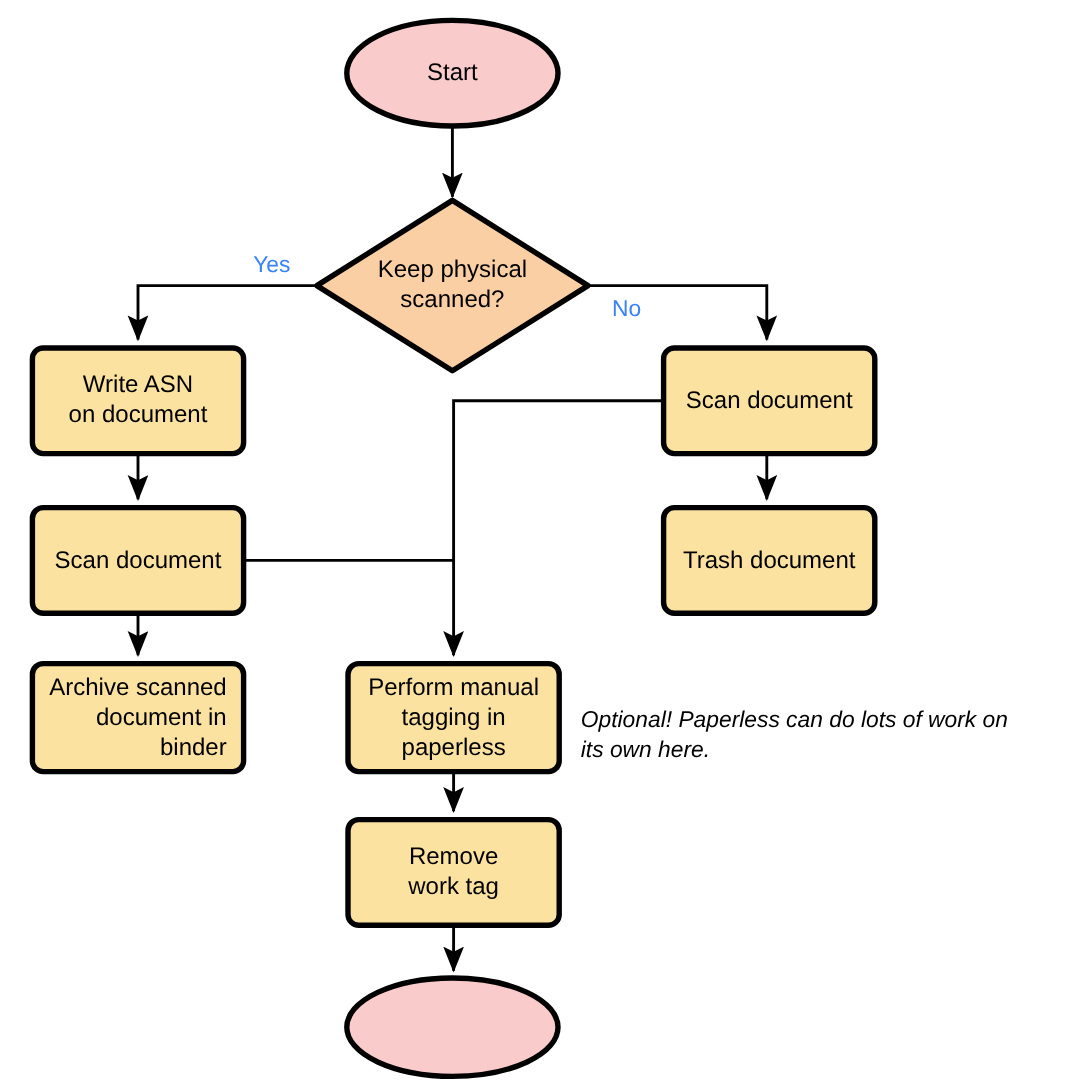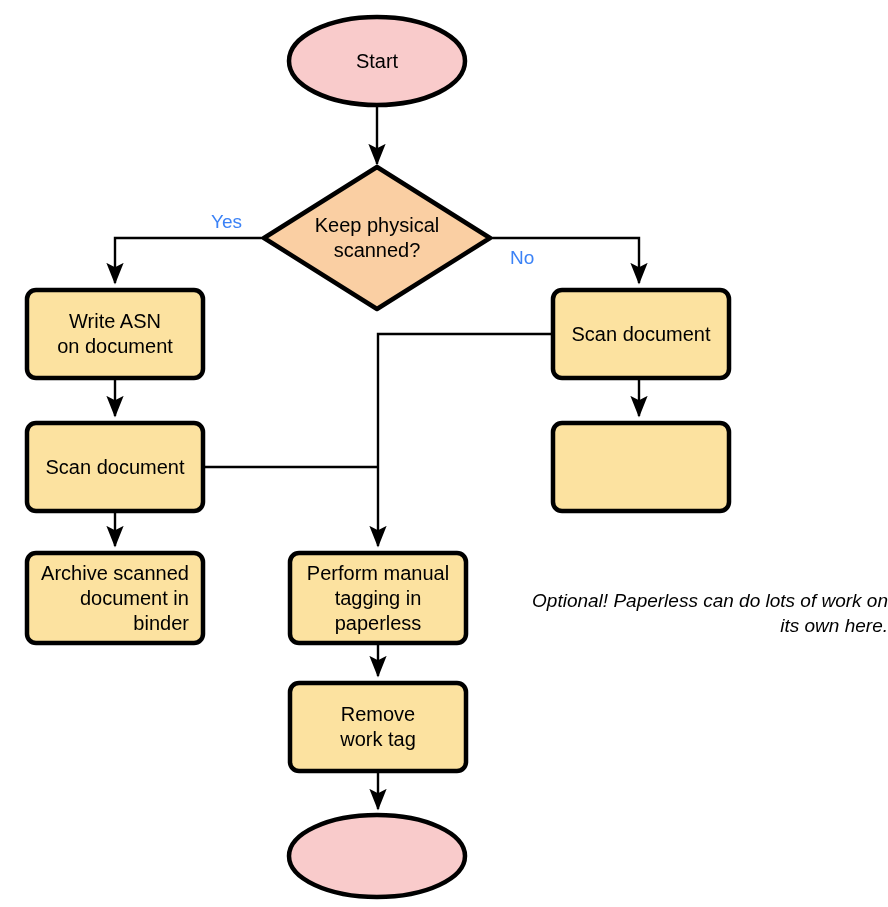--- a/index.html
+++ b/index.html
@@ -48,21 +48,20 @@
     line-height: 22px;
     white-space: nowrap;
   }
   .note-text {
     position: absolute;
     color: #000000;
     font-family: "Liberation Sans", sans-serif;
     font-style: italic;
     font-size: 19px;
     line-height: 25px;
-    text-align: right;
   }
 </style>
 </head>
 <body>
 
 <div id="flowchart-root">
 
   <svg id="flow-svg" viewBox="0 0 888 907" xmlns="http://www.w3.org/2000/svg">
     <defs>
       <marker id="arrowhead" markerWidth="10" markerHeight="10" refX="8.4" refY="3.6" orient="auto" markerUnits="strokeWidth">
@@ -123,20 +122,21 @@
 on document</div>
 
   <div class="node-label" style="left:27px; top:423px; width:176px; height:88px;">Scan document</div>
 
   <div class="node-label" style="left:27px; top:553px; width:176px; height:90px;text-align:right;">Archive scanned
 document in
 binder</div>
 
   <div class="node-label" style="left:553px; top:290px; width:176px; height:88px;">Scan document</div>
 
+  <div class="node-label" style="left:553px; top:423px; width:176px; height:88px;">Trash document</div>
 
   <div class="node-label" style="left:290px; top:553px; width:176px; height:90px;">Perform manual
 tagging in
 paperless</div>
 
   <div class="node-label" style="left:290px; top:683px; width:176px; height:88px;">Remove
 work tag</div>
 
 
   <div class="edge-label" style="left:211px; top:211px;">Yes</div>

